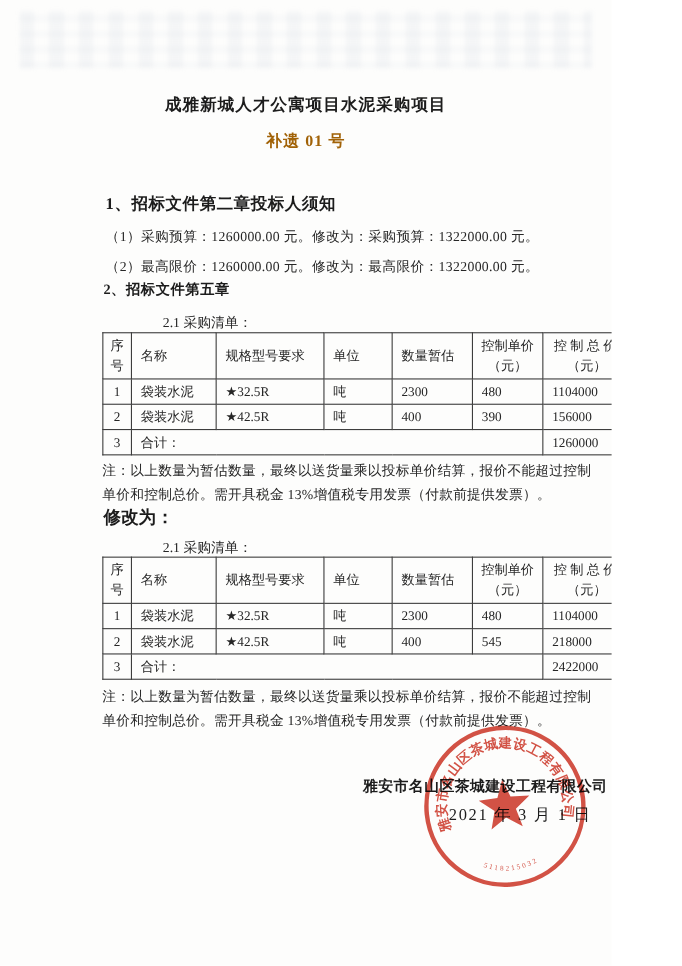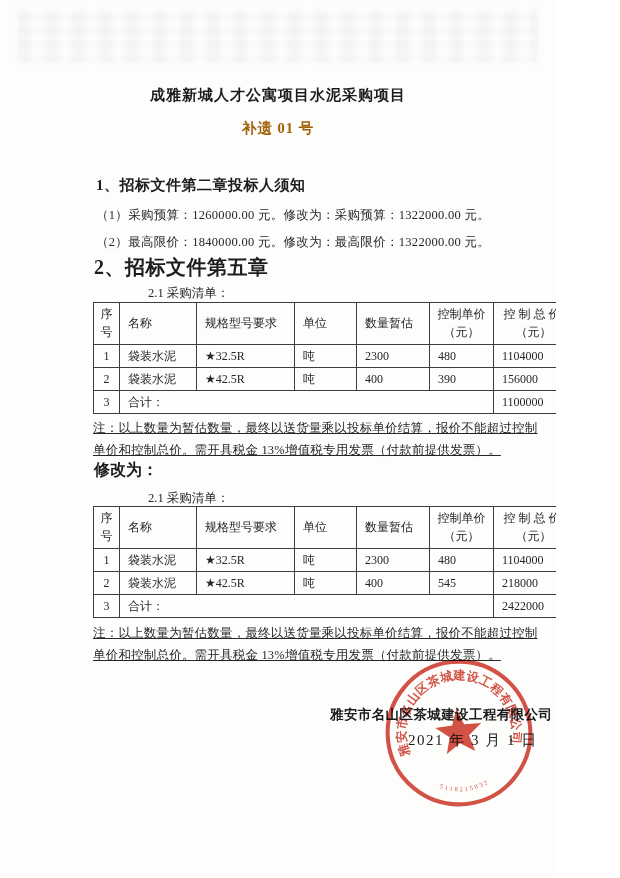--- a/index.html
+++ b/index.html
@@ -11,31 +11,31 @@
   .abs{position:absolute;}
   .bleed{
     top:10px;left:18px;right:18px;height:52px;
     background:repeating-linear-gradient(90deg,rgba(205,212,224,0.16) 0 13px,transparent 13px 27px),
                repeating-linear-gradient(0deg,rgba(205,212,224,0.10) 0 6px,transparent 6px 14px);
     filter:blur(2px);
   }
   .title{top:86px;left:0;right:0;text-align:center;font-size:15px;font-weight:bold;letter-spacing:1px;color:#1c1c1c;}
   .subtitle{top:119px;left:0;right:0;text-align:center;font-size:14.5px;font-weight:bold;letter-spacing:1px;color:#a16207;}
   .h1{left:96px;top:176px;font-size:15px;font-weight:bold;color:#1c1c1c;letter-spacing:0.5px;}
-  .h2{left:94px;top:254px;font-size:20px;font-weight:bold;color:#1c1c1c;letter-spacing:0.5px;}
+  .h2{left:94px;top:254px;font-size:13px;font-weight:bold;color:#1c1c1c;letter-spacing:0.5px;}
   .h2m{left:94px;top:460px;font-size:16px;font-weight:bold;color:#1c1c1c;}
   .body-line{font-size:12.5px;letter-spacing:0.3px;}
   .item1{left:96px;top:207px;}
   .item2{left:96px;top:234px;}
   .label{font-size:12.5px;margin-left:29px;}
   .l1pos{left:119px;top:285px;}
   .l2pos{left:119px;top:490px;}
   .t1pos{left:93px;top:302px;}
   .t2pos{left:93px;top:506px;}
-  .note{font-size:12.5px;line-height:21.5px;width:478px;letter-spacing:0.2px;text-decoration:underline;}
+  .note{font-size:12.5px;line-height:21.5px;width:478px;letter-spacing:0.2px;}
   .n1pos{left:93px;top:418px;}
   .n2pos{left:93px;top:623px;}
   .remark{left:93px;top:667px;font-size:13px;font-weight:bold;color:#1c1c1c;letter-spacing:0.4px;}
   .company{left:330px;top:706px;font-size:13.5px;font-weight:bold;color:#1c1c1c;letter-spacing:0.4px;}
   .date{left:408px;top:731px;font-size:15px;letter-spacing:1.5px;color:#1c1c1c;}
 
   table.ptable{border-collapse:collapse;table-layout:fixed;width:480px;font-size:12px;color:#262626;}
   table.ptable th,table.ptable td{
     border:1px solid #3d3d3d;font-weight:normal;text-align:left;
     padding:0 2px 0 8px;vertical-align:middle;overflow:hidden;white-space:nowrap;
@@ -55,21 +55,21 @@
 
 <div class="page">
 
   <div class="abs bleed"></div>
 
   <div class="abs title">成雅新城人才公寓项目水泥采购项目</div>
   <div class="abs subtitle">补遗 01 号</div>
 
   <div class="abs h1">1、招标文件第二章投标人须知</div>
   <div class="abs body-line item1">（1）采购预算：1260000.00 元。修改为：采购预算：1322000.00 元。</div>
-  <div class="abs body-line item2">（2）最高限价：1840000.00 元。修改为：最高限价：1322000.00 元。</div>
+  <div class="abs body-line item2">（2）最高限价：1260000.00 元。修改为：最高限价：1322000.00 元。</div>
 
   <div class="abs h2">2、招标文件第五章</div>
   <div class="abs label l1pos">2.1 采购清单：</div>
 
   <div class="abs t1pos">
     <table class="ptable">
       <colgroup>
         <col style="width:26px">
           <col style="width:77px">
           <col style="width:98px">
@@ -104,21 +104,21 @@
           <td>袋装水泥</td>
           <td>★42.5R</td>
           <td>吨</td>
           <td>400</td>
           <td>390</td>
           <td>156000</td>
         </tr>
         <tr>
           <td class="c">3</td>
           <td colspan="5">合计：</td>
-          <td>1100000</td>
+          <td>1260000</td>
         </tr>
       </tbody>
     </table>
   </div>
 
   <div class="abs note n1pos">
     <span>注：以上数量为暂估数量，最终以送货量乘以投标单价结算，报价不能超过控制</span><br>
     <span>单价和控制总价。需开具税金 13%增值税专用发票（付款前提供发票）。</span>
   </div>
 

